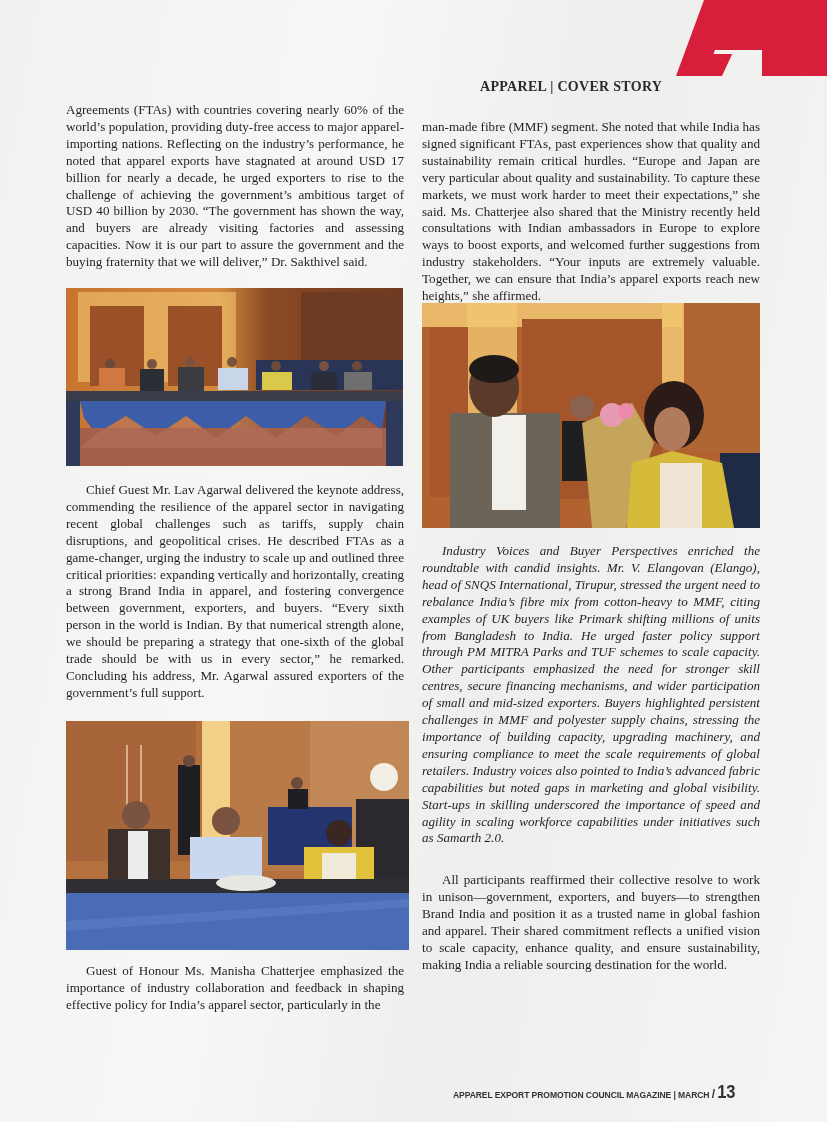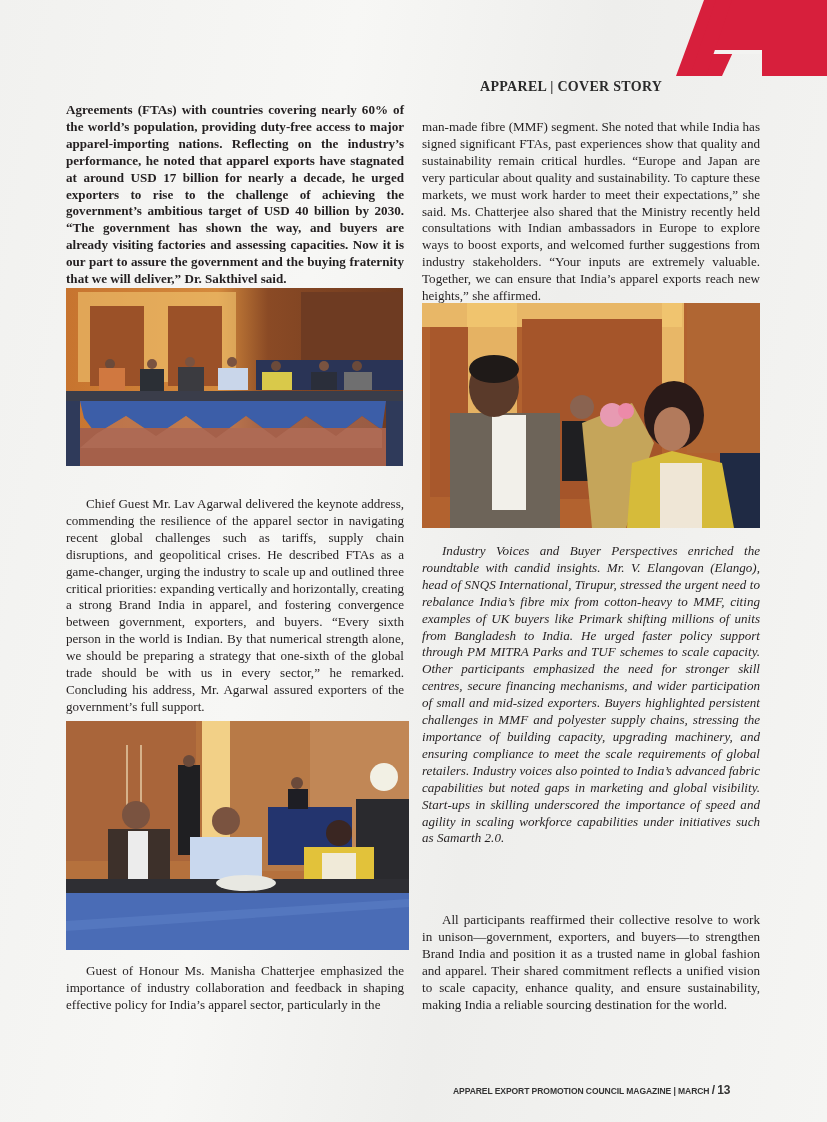--- a/index.html
+++ b/index.html
@@ -33,38 +33,38 @@
     .photo { position: absolute; overflow: hidden; }
     .photo svg { width: 100%; height: 100%; display: block; }
     
     .footer {
       position: absolute; left: 453px; top: 1082px;
       font-family: "Liberation Sans", sans-serif; font-weight: bold;
       font-size: 9.3px; color: #333; white-space: nowrap; letter-spacing: -0.1px;
       transform: scaleX(0.92); transform-origin: left center;
     }
     .footer .slash { font-size: 13px; }
-    .footer .page-num { font-size: 13px; }
+    .footer .page-num { font-size: 18px; }
   </style>
 </head>
 <body>
 
 <div class="section-label">APPAREL | COVER STORY</div>
 
 <svg class="logo-a" viewBox="0 0 151 76" xmlns="http://www.w3.org/2000/svg">
 
   <polygon points="52,0 151,0 151,76 86,76 86,50 58,50 46,76 0,76 28,0" fill="#d71f3c"></polygon>
 
   <polygon points="30,50 86,50 86,54 28,54" fill="#f3f3f1"></polygon>
 
   <polygon points="40,0 56,0 30,76 14,76" fill="#d71f3c"></polygon>
   <polygon points="36,0 48,0 28,48 24,48" fill="#f3f3f1" opacity="0"></polygon>
 </svg>
 
-<div class="col col-left" style="top:102px;font-weight:bold;">
+<div class="col col-left" style="top:102px;">
   <p class="body">Agreements (FTAs) with countries covering nearly 60% of the world’s population, providing duty-free access to major apparel-importing nations. Reflecting on the industry’s performance, he noted that apparel exports have stagnated at around USD 17 billion for nearly a decade, he urged exporters to rise to the challenge of achieving the government’s ambitious target of USD 40 billion by 2030. “The government has shown the way, and buyers are already visiting factories and assessing capacities. Now it is our part to assure the government and the buying fraternity that we will deliver,” Dr. Sakthivel said.</p>
 </div>
 
 <div class="photo" style="left:66px; top:288px; width:337px; height:178px;">
   <svg viewBox="0 0 337 178" preserveAspectRatio="none" xmlns="http://www.w3.org/2000/svg">
     <defs>
       <linearGradient id="w1" x1="0" y1="0" x2="1" y2="0">
         <stop offset="0" stop-color="#c7742f"></stop>
         <stop offset="0.45" stop-color="#d48a3d"></stop>
         <stop offset="0.6" stop-color="#8a4a25"></stop>
@@ -95,21 +95,21 @@
     </g>
     <rect x="0" y="103" width="337" height="10" fill="#3a3d4a"></rect>
     <polygon points="14,113 320,113 316,142 296,128 270,148 240,128 210,150 180,128 150,150 120,128 90,148 60,128 30,146 18,130" fill="#3c5ea8"></polygon>
     <rect x="0" y="140" width="337" height="38" fill="#a5604a"></rect>
     <polygon points="30,146 60,128 90,148 120,128 150,150 180,128 210,150 240,128 270,148 296,128 316,142 316,160 14,160" fill="#b4725c" opacity="0.6"></polygon>
     <rect x="0" y="113" width="14" height="65" fill="#2f3a5a"></rect>
     <rect x="320" y="113" width="17" height="65" fill="#2f3a5a"></rect>
   </svg>
 </div>
 
-<div class="col col-left" style="top:496px;">
+<div class="col col-left" style="top:482px;">
   <p class="body indent">Chief Guest Mr. Lav Agarwal delivered the keynote address, commending the resilience of the apparel sector in navigating recent global challenges such as tariffs, supply chain disruptions, and geopolitical crises. He described FTAs as a game-changer, urging the industry to scale up and outlined three critical priorities: expanding vertically and horizontally, creating a strong Brand India in apparel, and fostering convergence between government, exporters, and buyers. “Every sixth person in the world is Indian. By that numerical strength alone, we should be preparing a strategy that one-sixth of the global trade should be with us in every sector,” he remarked. Concluding his address, Mr. Agarwal assured exporters of the government’s full support.</p>
 </div>
 
 <div class="photo" style="left:66px; top:721px; width:343px; height:229px;">
   <svg viewBox="0 0 343 229" preserveAspectRatio="none" xmlns="http://www.w3.org/2000/svg">
     <rect width="343" height="229" fill="#b5713d"></rect>
     <rect x="0" y="0" width="130" height="140" fill="#a9653a"></rect>
     <rect x="136" y="0" width="28" height="120" fill="#f2d087"></rect>
     <rect x="164" y="0" width="80" height="150" fill="#b87a47"></rect>
     <rect x="244" y="0" width="99" height="150" fill="#c18756"></rect>
@@ -168,21 +168,21 @@
     <ellipse cx="250" cy="126" rx="18" ry="22" fill="#b27a5c"></ellipse>
     <polygon points="210,160 250,148 300,160 312,225 205,225" fill="#d6bb3a"></polygon>
     <rect x="238" y="160" width="42" height="65" fill="#efe6d6"></rect>
   </svg>
 </div>
 
 <div class="col col-right" style="top:543px;font-style:italic;">
   <p class="body indent">Industry Voices and Buyer Perspectives enriched the roundtable with candid insights. Mr. V. Elangovan (Elango), head of SNQS International, Tirupur, stressed the urgent need to rebalance India’s fibre mix from cotton-heavy to MMF, citing examples of UK buyers like Primark shifting millions of units from Bangladesh to India. He urged faster policy support through PM MITRA Parks and TUF schemes to scale capacity. Other participants emphasized the need for stronger skill centres, secure financing mechanisms, and wider participation of small and mid-sized exporters. Buyers highlighted persistent challenges in MMF and polyester supply chains, stressing the importance of building capacity, upgrading machinery, and ensuring compliance to meet the scale requirements of global retailers. Industry voices also pointed to India’s advanced fabric capabilities but noted gaps in marketing and global visibility. Start-ups in skilling underscored the importance of speed and agility in scaling workforce capabilities under initiatives such as Samarth 2.0.</p>
 </div>
 
-<div class="col col-right" style="top:872px;margin-top:40px;">
+<div class="col col-right" style="top:872px;">
   <p class="body indent">All participants reaffirmed their collective resolve to work in unison—government, exporters, and buyers—to strengthen Brand India and position it as a trusted name in global fashion and apparel. Their shared commitment reflects a unified vision to scale capacity, enhance quality, and ensure sustainability, making India a reliable sourcing destination for the world.</p>
 </div>
 
 <div class="footer">
   <span>APPAREL EXPORT PROMOTION COUNCIL MAGAZINE | MARCH</span>
   <span class="slash">/</span>
   <span class="page-num">13</span>
 </div>
 
 </body></html>

